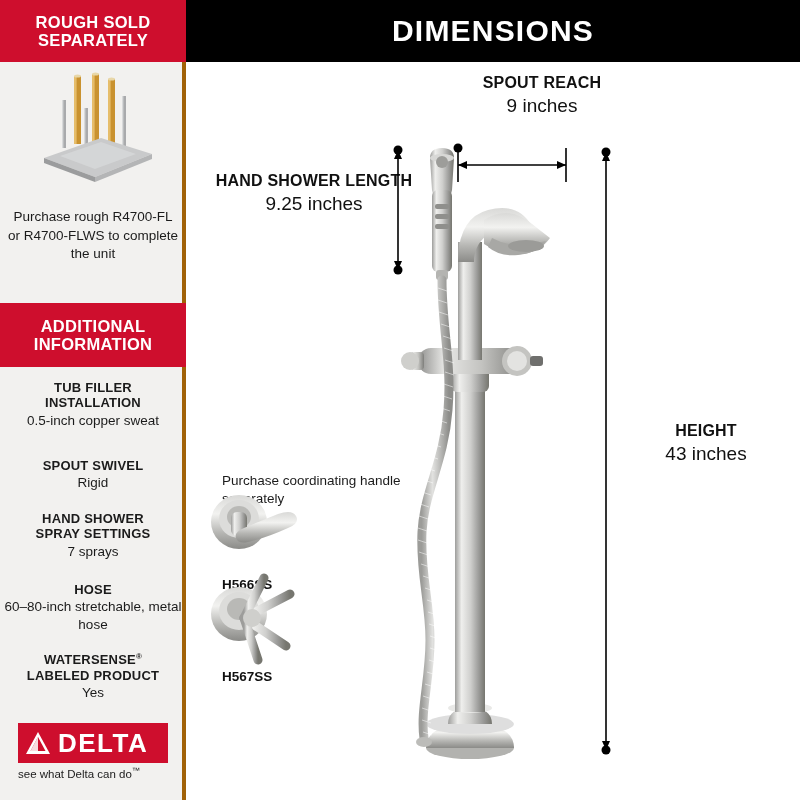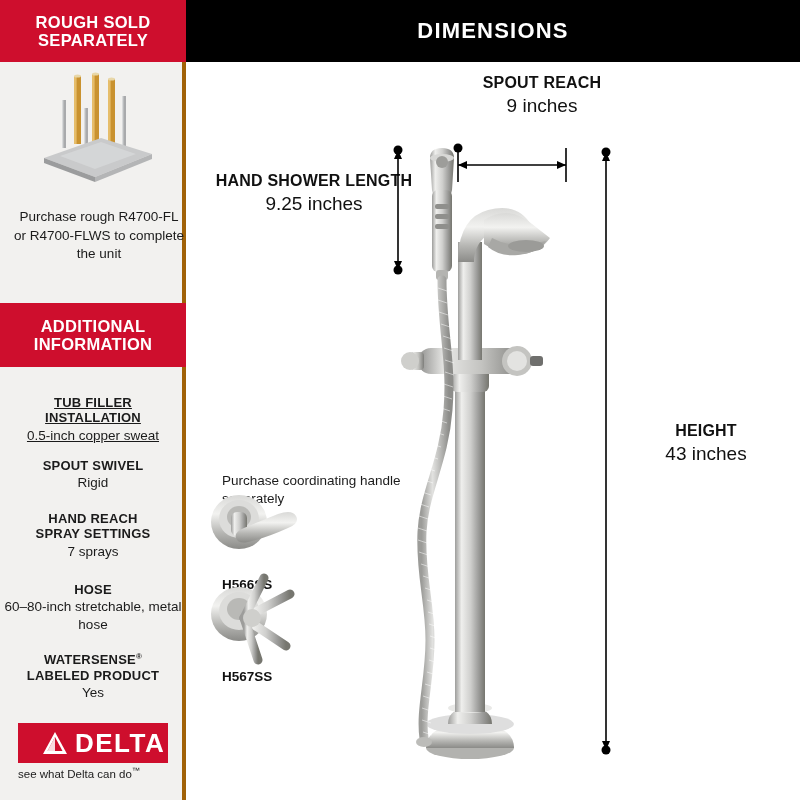--- a/index.html
+++ b/index.html
@@ -50,21 +50,20 @@
     position: absolute; left: 0; top: 66px;
     width: 186px; height: 135px;
   }
   #rough-caption {
     position: absolute; left: 6px; top: 208px;
     width: 174px;
     text-align: center;
     font-size: 13.5px;
     color: #1b1b1b;
     line-height: 1.38;
-    margin-left: 6px;
   }
 
   
   .spec {
     position: absolute; left: 4px; width: 178px;
     text-align: center;
     color: #1b1b1b;
   }
   .spec .t {
     font-weight: bold;
@@ -77,21 +76,21 @@
     line-height: 1.28;
     margin-top: 1px;
   }
   .sup { font-size: 8px; vertical-align: super; }
 
   
   #delta-logo {
     position: absolute; left: 18px; top: 723px;
     width: 150px; height: 40px;
     background: #ce0e2d;
-    display: flex; align-items: center; padding-left: 17px;
+    display: flex; align-items: center;
   }
   #delta-logo .tri-wrap {
     width: 40px; height: 40px;
     display: flex; align-items: center; justify-content: center;
   }
   #delta-logo .wordmark {
     color: #ffffff;
     font-size: 26px;
     font-weight: bold;
     letter-spacing: 1.5px;
@@ -105,21 +104,21 @@
 
   
   #title-bar {
     position: absolute; left: 186px; top: 0;
     width: 614px; height: 62px;
     background: #000000;
     display: flex; align-items: center; justify-content: center;
   }
   #title-bar .title {
     color: #ffffff;
-    font-size: 22px;
+    font-size: 30px;
     font-weight: bold;
     letter-spacing: 1.2px;
   }
 
   
   #diagram {
     position: absolute; left: 186px; top: 62px;
     width: 614px; height: 618px;
   }
 
@@ -209,38 +208,38 @@
       </g>
     </svg>
 
     <div id="rough-caption">Purchase rough R4700-FL or R4700-FLWS to complete the unit</div>
 
     <div id="additional-info-header" class="red-header">
       <span>ADDITIONAL</span>
       <span>INFORMATION</span>
     </div>
 
-    <div class="spec" style="top:395px;text-decoration:underline;">
+    <div class="spec" style="top:380px;">
       <div class="t">
         <div>TUB FILLER</div>
         <div>INSTALLATION</div>
       </div>
       <div class="v">0.5-inch copper sweat</div>
     </div>
 
     <div class="spec" style="top:458px;">
       <div class="t">
         <div>SPOUT SWIVEL</div>
       </div>
       <div class="v">Rigid</div>
     </div>
 
     <div class="spec" style="top:511px;">
       <div class="t">
-        <div>HAND REACH</div>
+        <div>HAND SHOWER</div>
         <div>SPRAY SETTINGS</div>
       </div>
       <div class="v">7 sprays</div>
     </div>
 
     <div class="spec" style="top:582px;">
       <div class="t">
         <div>HOSE</div>
       </div>
       <div class="v">60–80-inch stretchable, metal hose</div>

